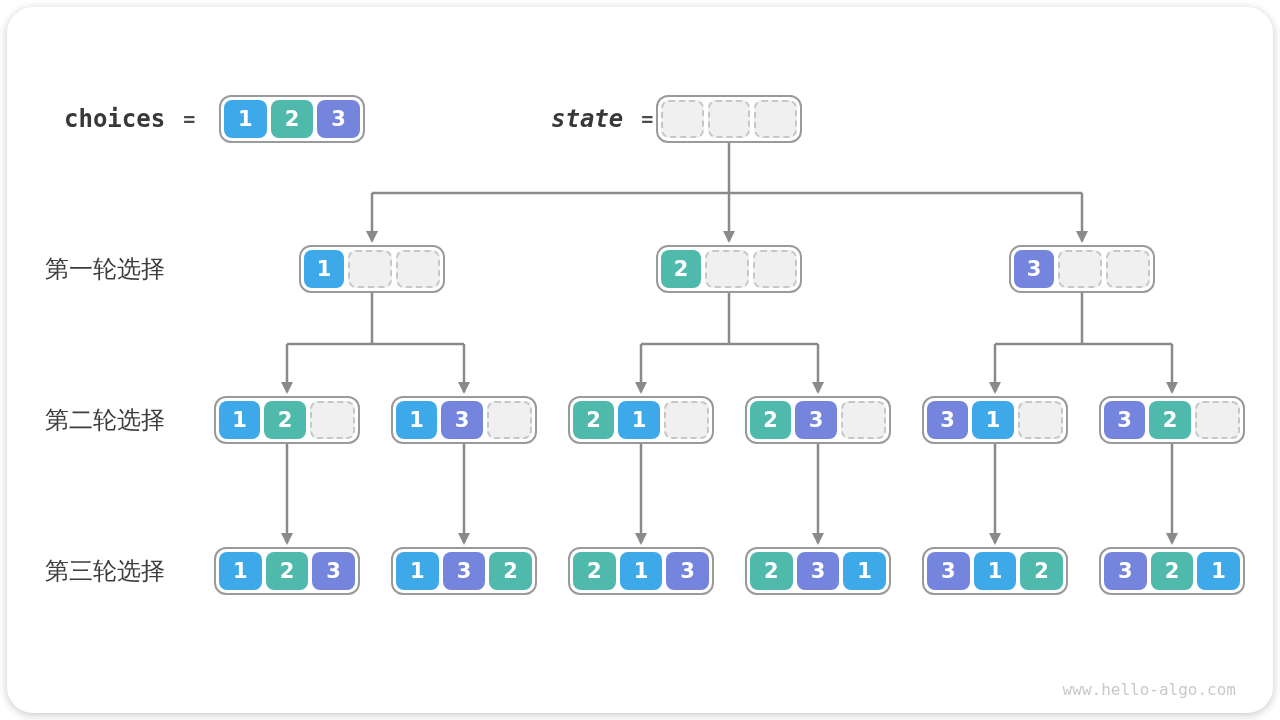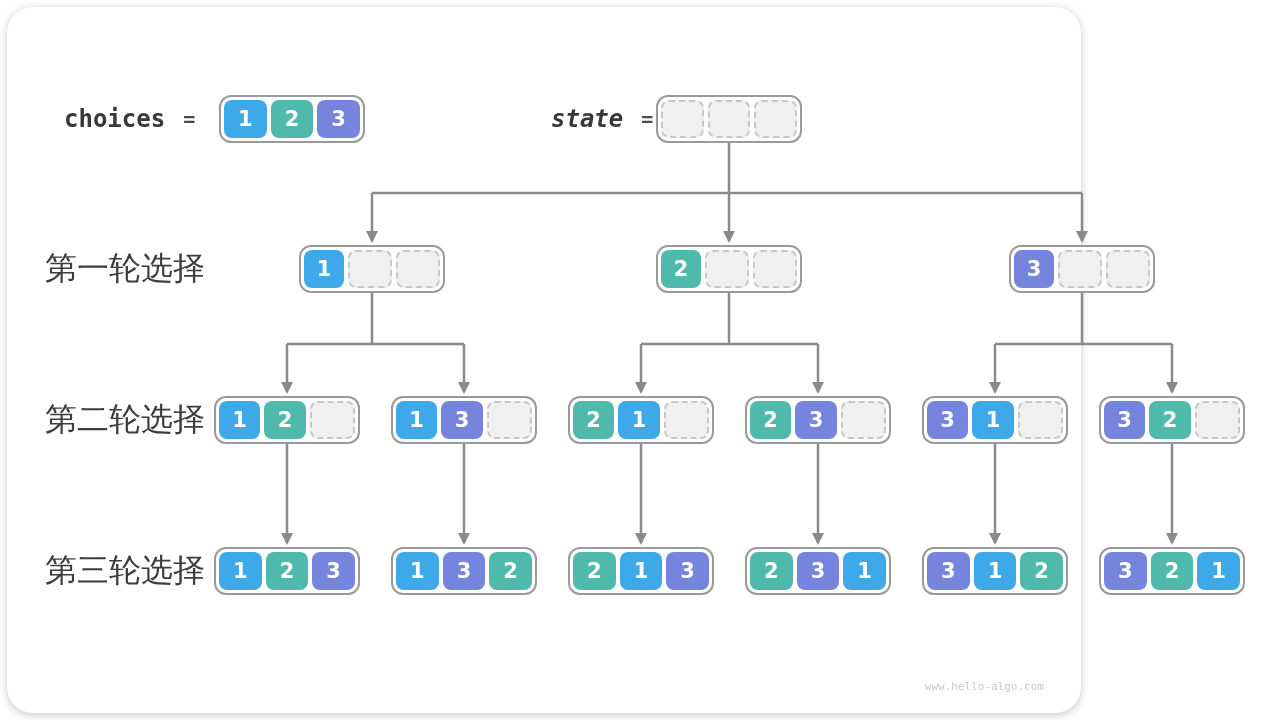--- a/index.html
+++ b/index.html
@@ -1,37 +1,37 @@
 <!DOCTYPE html>
 <html><head>
 <meta charset="utf-8">
 <style>
   * { margin:0; padding:0; box-sizing:border-box; }
   html,body { width:1280px; height:720px; background:#ffffff; overflow:hidden;
               font-family:"Liberation Sans","DejaVu Sans",sans-serif; }
-  .card { position:absolute; left:7px; top:7px; width:1074px; height:706px;
+  .card { position:absolute; left:7px; top:7px; width:1266px; height:706px;
           background:#ffffff; border-radius:26px;
           box-shadow:0 2px 10px rgba(0,0,0,0.22);text-align:right; }
   #connectors { position:absolute; left:0; top:0; pointer-events:none; }
   .hlabel { position:absolute; height:48px; display:flex; align-items:center; gap:18px; }
   .mono  { font-family:"DejaVu Sans Mono","Liberation Mono",monospace;
            font-weight:bold; font-size:24px; color:#383838; }
   .eq    { font-family:"DejaVu Sans Mono","Liberation Mono",monospace;
            font-weight:bold; font-size:20px; color:#4a4a4a; }
   .abox  { position:absolute; width:146px; height:48px; background:#ffffff;
            border:2px solid #9a9a9a; border-radius:12px;
            display:flex; gap:4px; padding:3px; }
   .cell  { flex:1; border-radius:8px; display:flex; align-items:center; justify-content:center;
            font-size:21px; font-weight:600; color:#ffffff;
            font-family:"DejaVu Sans","Liberation Sans",sans-serif; }
   .cell.empty { background:#f0f0f1; border:2px dashed #c7c7c9; }
   .rowlabel { position:absolute; left:38px; width:170px; height:48px;
-              display:flex; align-items:center; font-size:32px; font-weight:500;
+              display:flex; align-items:center; font-size:24px; font-weight:500;
               color:#3d3d3d; }
-  .watermark { position:absolute; right:37px; top:673px; font-size:11px; color:#c9c9c9;
+  .watermark { position:absolute; right:37px; top:673px; font-size:16px; color:#c9c9c9;
                font-family:"DejaVu Sans Mono","Liberation Mono",monospace;margin-left:40px; }
 </style>
 </head>
 <body>
 
 <div class="card">
 
   <svg id="connectors" width="1280" height="720">
     <defs>
       <marker id="arrow" markerUnits="userSpaceOnUse" markerWidth="14" markerHeight="14" refX="10" refY="6" orient="auto">

